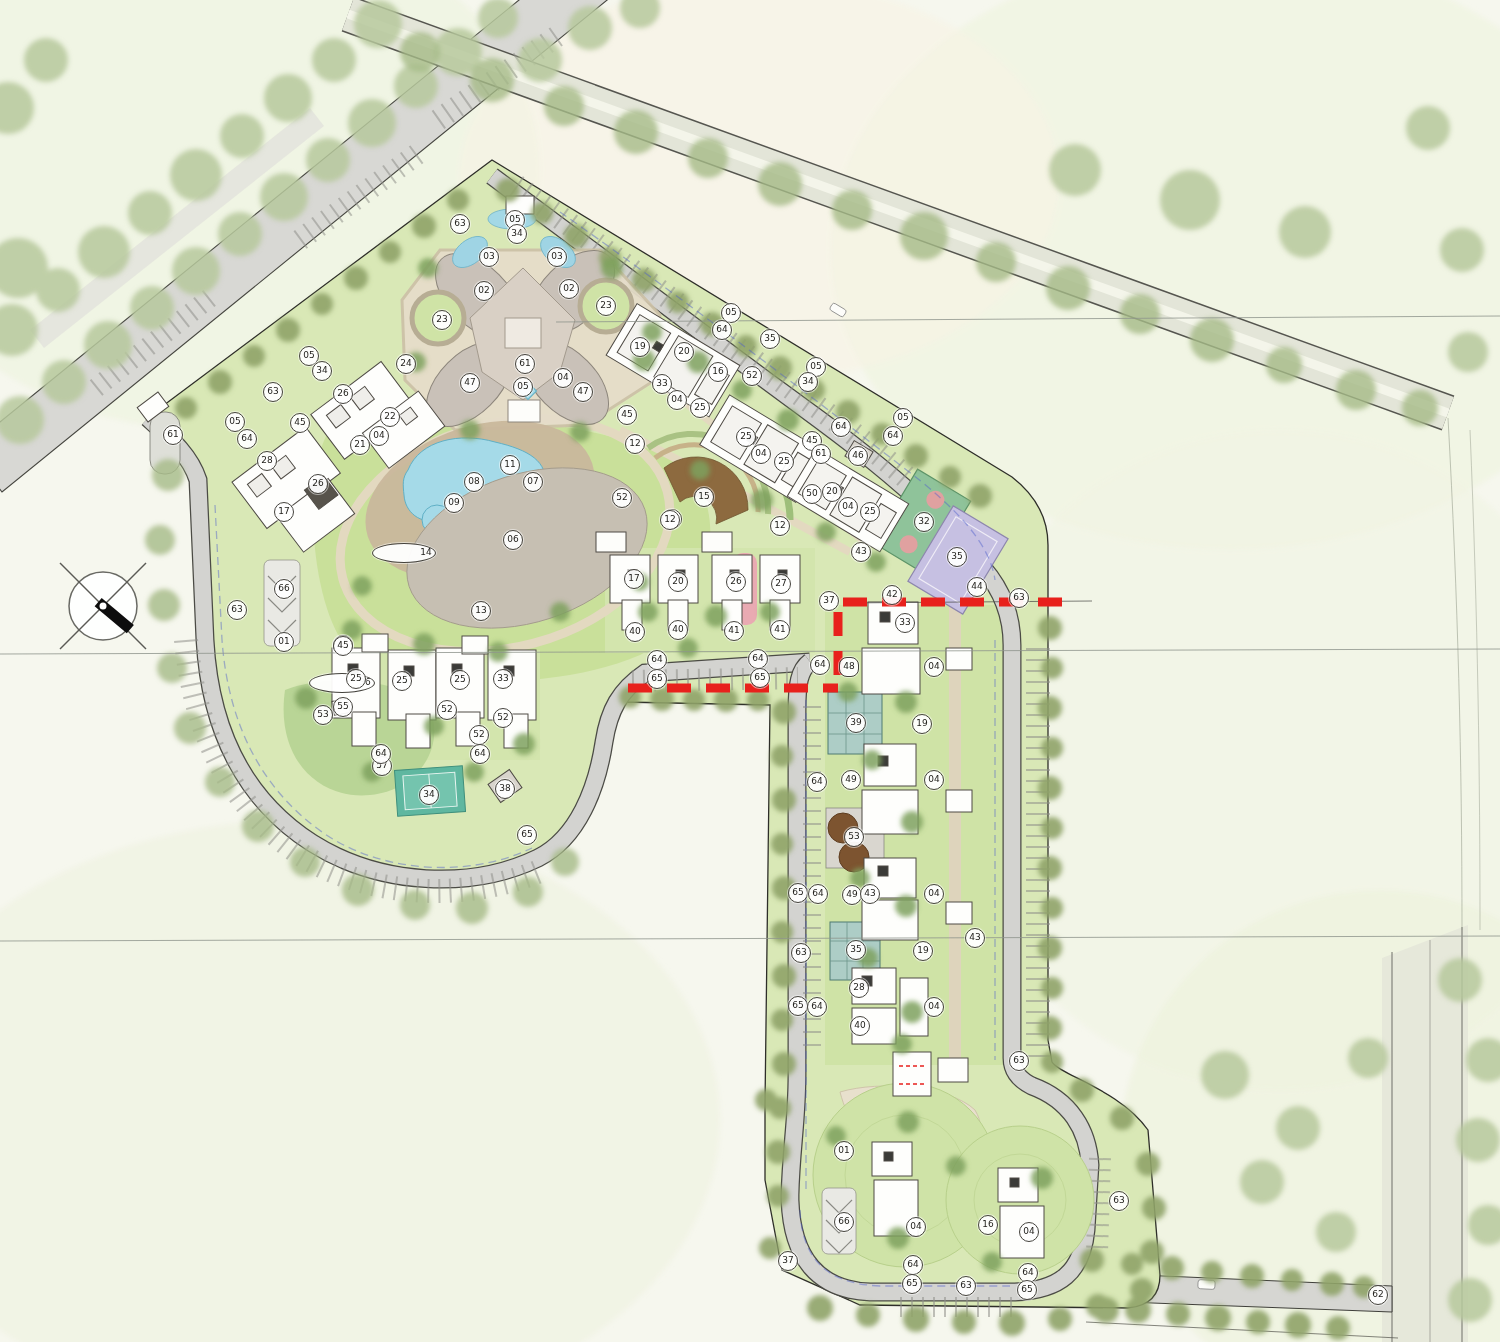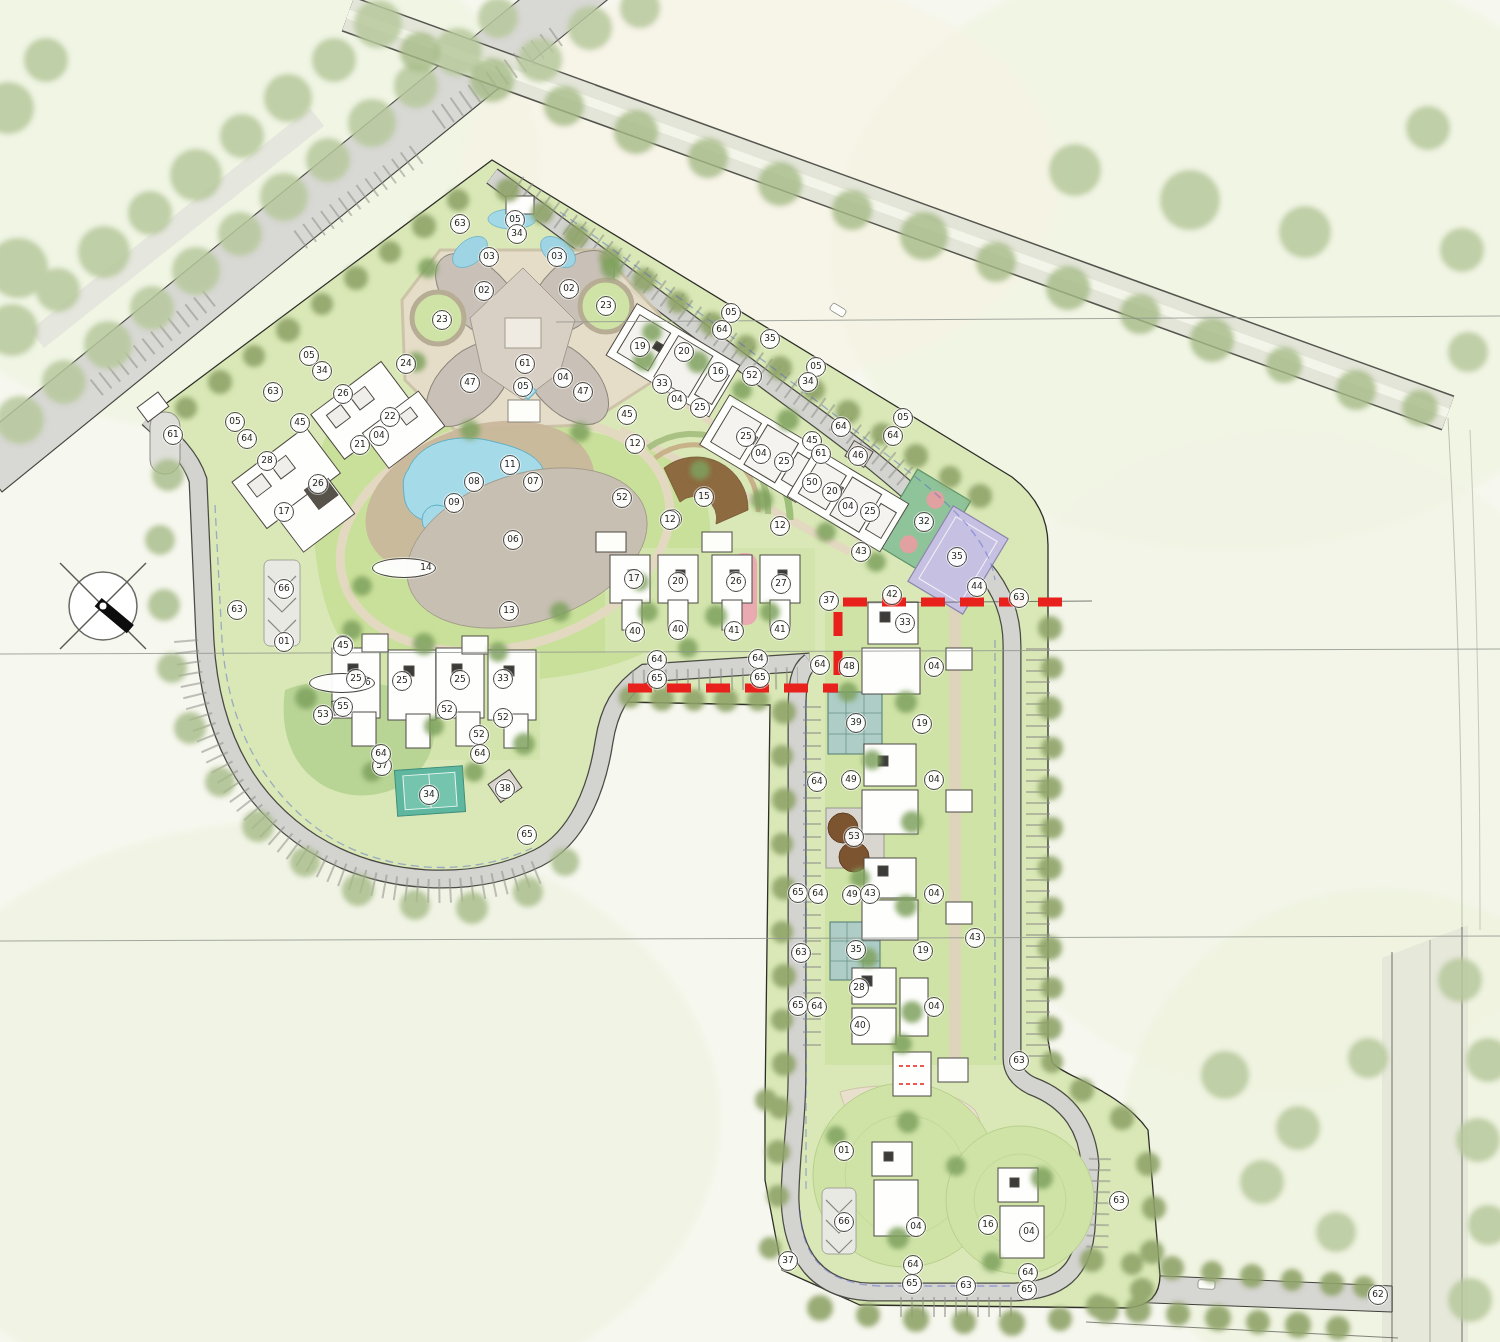--- a/index.html
+++ b/index.html
@@ -561,48 +561,48 @@
       <div class="marker" style="left: 299px; top: 422px;">45</div>
       <div class="marker" style="left: 266px; top: 460px;">28</div>
       <div class="marker" style="left: 317px; top: 483px;">26</div>
       <div class="marker" style="left: 283px; top: 511px;">17</div>
       <div class="marker" style="left: 308px; top: 355px;">05</div>
       <div class="marker" style="left: 321px; top: 370px;">34</div>
       <div class="marker" style="left: 272px; top: 391px;">63</div>
       <div class="marker" style="left: 234px; top: 421px;">05</div>
       <div class="marker" style="left: 246px; top: 438px;">64</div>
       <div class="marker" style="left: 172px; top: 434px;">61</div>
-      <div class="marker" style="left: 381px; top: 567px; padding-left: 44px;">14</div>
+      <div class="marker" style="left: 381px; top: 552px; padding-left: 44px;">14</div>
       <div class="marker" style="left: 509px; top: 464px;">11</div>
       <div class="marker" style="left: 473px; top: 481px;">08</div>
       <div class="marker" style="left: 532px; top: 481px;">07</div>
       <div class="marker" style="left: 453px; top: 502px;">09</div>
       <div class="marker" style="left: 512px; top: 539px;">06</div>
-      <div class="marker" style="left: 508px; top: 610px;">13</div>
+      <div class="marker" style="left: 480px; top: 610px;">13</div>
       <div class="marker" style="left: 342px; top: 644px;">43</div>
       <div class="marker" style="left: 626px; top: 414px;">45</div>
       <div class="marker" style="left: 634px; top: 443px;">12</div>
       <div class="marker" style="left: 621px; top: 497px;">52</div>
       <div class="marker" style="left: 671px; top: 518px;">15</div>
       <div class="marker" style="left: 703px; top: 496px;">15</div>
       <div class="marker" style="left: 669px; top: 519px;">12</div>
       <div class="marker" style="left: 779px; top: 525px;">12</div>
       <div class="marker" style="left: 639px; top: 346px;">19</div>
       <div class="marker" style="left: 683px; top: 351px;">20</div>
       <div class="marker" style="left: 717px; top: 371px;">16</div>
       <div class="marker" style="left: 661px; top: 383px;">33</div>
       <div class="marker" style="left: 676px; top: 399px;">04</div>
       <div class="marker" style="left: 699px; top: 407px;">25</div>
       <div class="marker" style="left: 751px; top: 375px;">52</div>
       <div class="marker" style="left: 745px; top: 436px;">25</div>
       <div class="marker" style="left: 760px; top: 453px;">04</div>
       <div class="marker" style="left: 783px; top: 461px;">25</div>
       <div class="marker" style="left: 811px; top: 440px;">45</div>
       <div class="marker" style="left: 820px; top: 453px;">61</div>
-      <div class="marker" style="left: 811px; top: 439px; margin-top: 34px;">50</div>
+      <div class="marker" style="left: 811px; top: 450px; margin-top: 34px;">50</div>
       <div class="marker" style="left: 857px; top: 455px;">46</div>
       <div class="marker" style="left: 831px; top: 491px;">20</div>
       <div class="marker" style="left: 847px; top: 506px;">04</div>
       <div class="marker" style="left: 869px; top: 511px;">25</div>
       <div class="marker" style="left: 860px; top: 551px;">43</div>
       <div class="marker" style="left: 923px; top: 521px;">32</div>
       <div class="marker" style="left: 956px; top: 556px;">35</div>
       <div class="marker" style="left: 976px; top: 586px;">44</div>
       <div class="marker" style="left: 891px; top: 594px;">42</div>
       <div class="marker" style="left: 1018px; top: 597px;">63</div>

